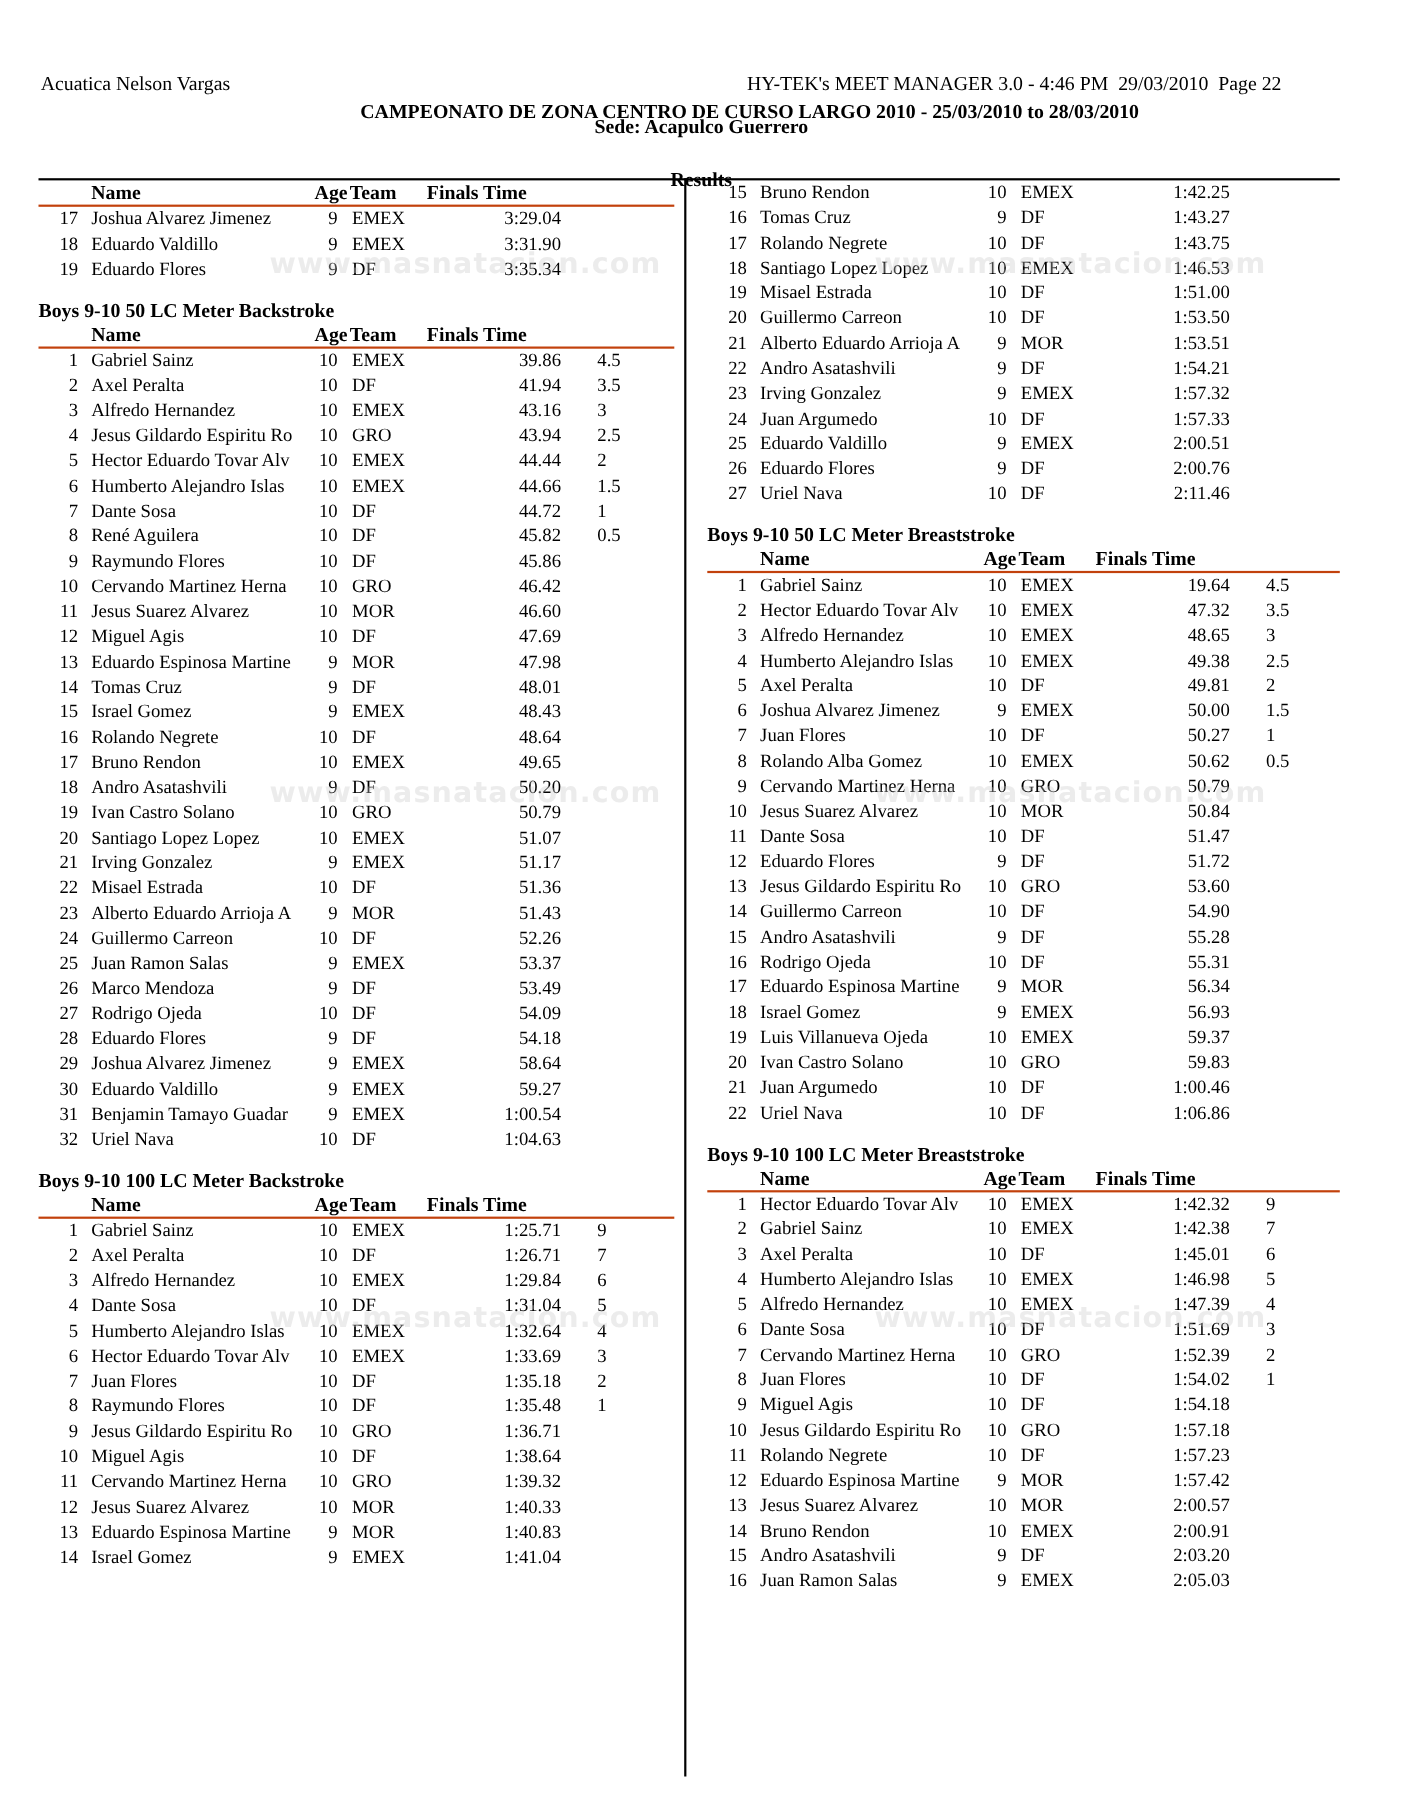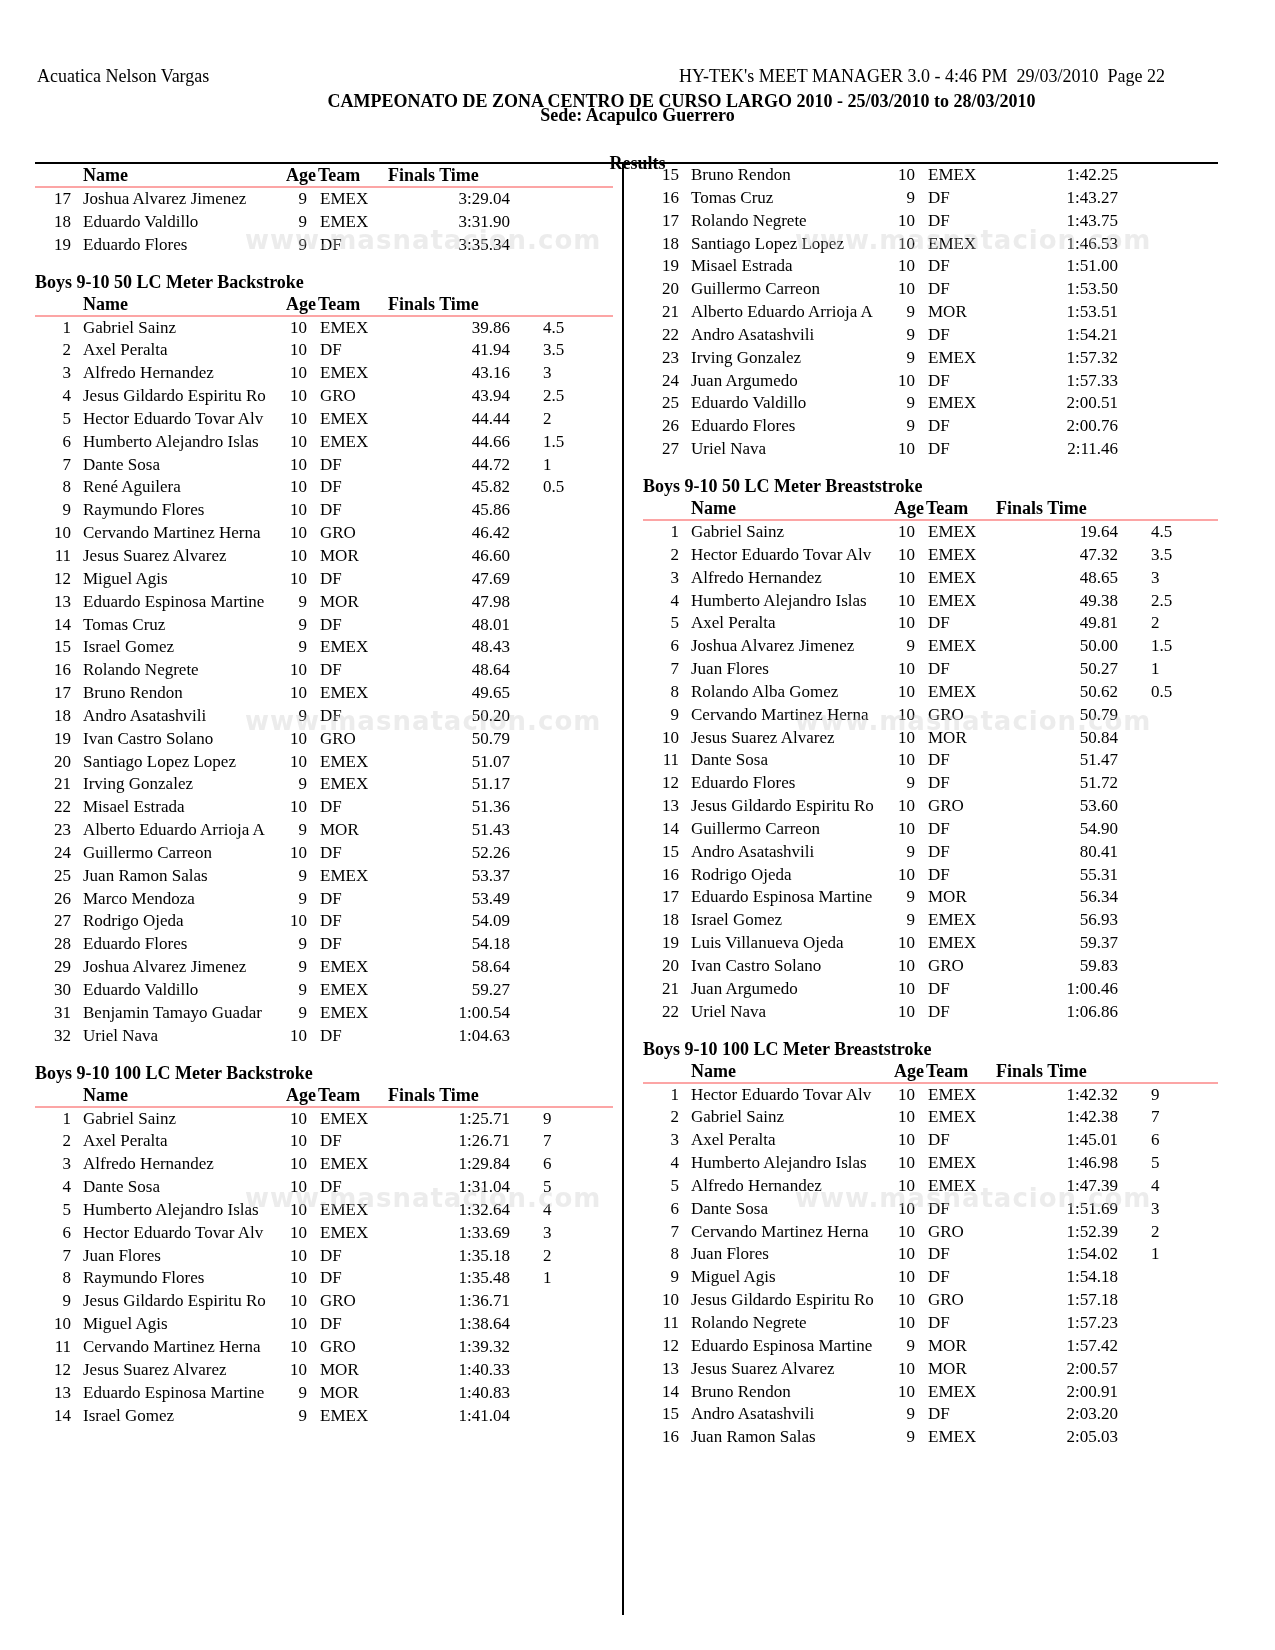--- a/index.html
+++ b/index.html
@@ -13,21 +13,21 @@
   .hdr-title { top: 91px; padding-left: 44px; }
   .hdr-sede { top: 105px; }
   .hdr-results { top: 153px; font-family: Liberation Serif, serif; }
   .top-rule { position: absolute; left: 35px; width: 1183px; top: 162px; height: 2px; background: #000; }
   .col-divider { position: absolute; left: 622px; top: 162px; width: 2px; height: 1453px; background: #000; }
   .col { position: absolute; top: 164px; }
   .col-left { left: 35px; width: 578px; }
   .col-right { left: 643px; width: 575px; }
   .event { margin-bottom: 14px; }
   .event-title { font-weight: bold; font-size: 18px; height: 22px; line-height: 22px; margin-top: 0; }
-  .col-head { position: relative; font-weight: bold; font-size: 18px; height: 22px; line-height: 22px; border-bottom: 2px solid #fca5a5; }
+  .col-head { position: relative; font-weight: bold; font-size: 18px; height: 22px; line-height: 22px; border-bottom: 2px solid #c2410c; }
   .col-head span { position: absolute; top: 0; }
   .row { position: relative; height: 22.85px; line-height: 22.85px; font-size: 17px; }
   .row span { position: absolute; top: 0; white-space: nowrap; }
   .c-place { width: 36px; text-align: right; left: 0; }
   .c-name { left: 48px; width: 190px; overflow: hidden; }
   .c-age { left: 242px; width: 30px; text-align: right; }
   .c-team { left: 285px; }
   .c-time { left: 395px; width: 80px; text-align: right; }
   .c-pts { left: 508px; }
   .h-name { left: 48px; }
@@ -697,21 +697,21 @@
         <span class="c-age">10</span>
         <span class="c-team">DF</span>
         <span class="c-time">54.90</span>
         <span class="c-pts"></span>
       </div>
       <div class="row">
         <span class="c-place">15</span>
         <span class="c-name">Andro Asatashvili</span>
         <span class="c-age">9</span>
         <span class="c-team">DF</span>
-        <span class="c-time">80.41</span>
+        <span class="c-time">55.28</span>
         <span class="c-pts"></span>
       </div>
       <div class="row">
         <span class="c-place">16</span>
         <span class="c-name">Rodrigo Ojeda</span>
         <span class="c-age">10</span>
         <span class="c-team">DF</span>
         <span class="c-time">55.31</span>
         <span class="c-pts"></span>
       </div>

